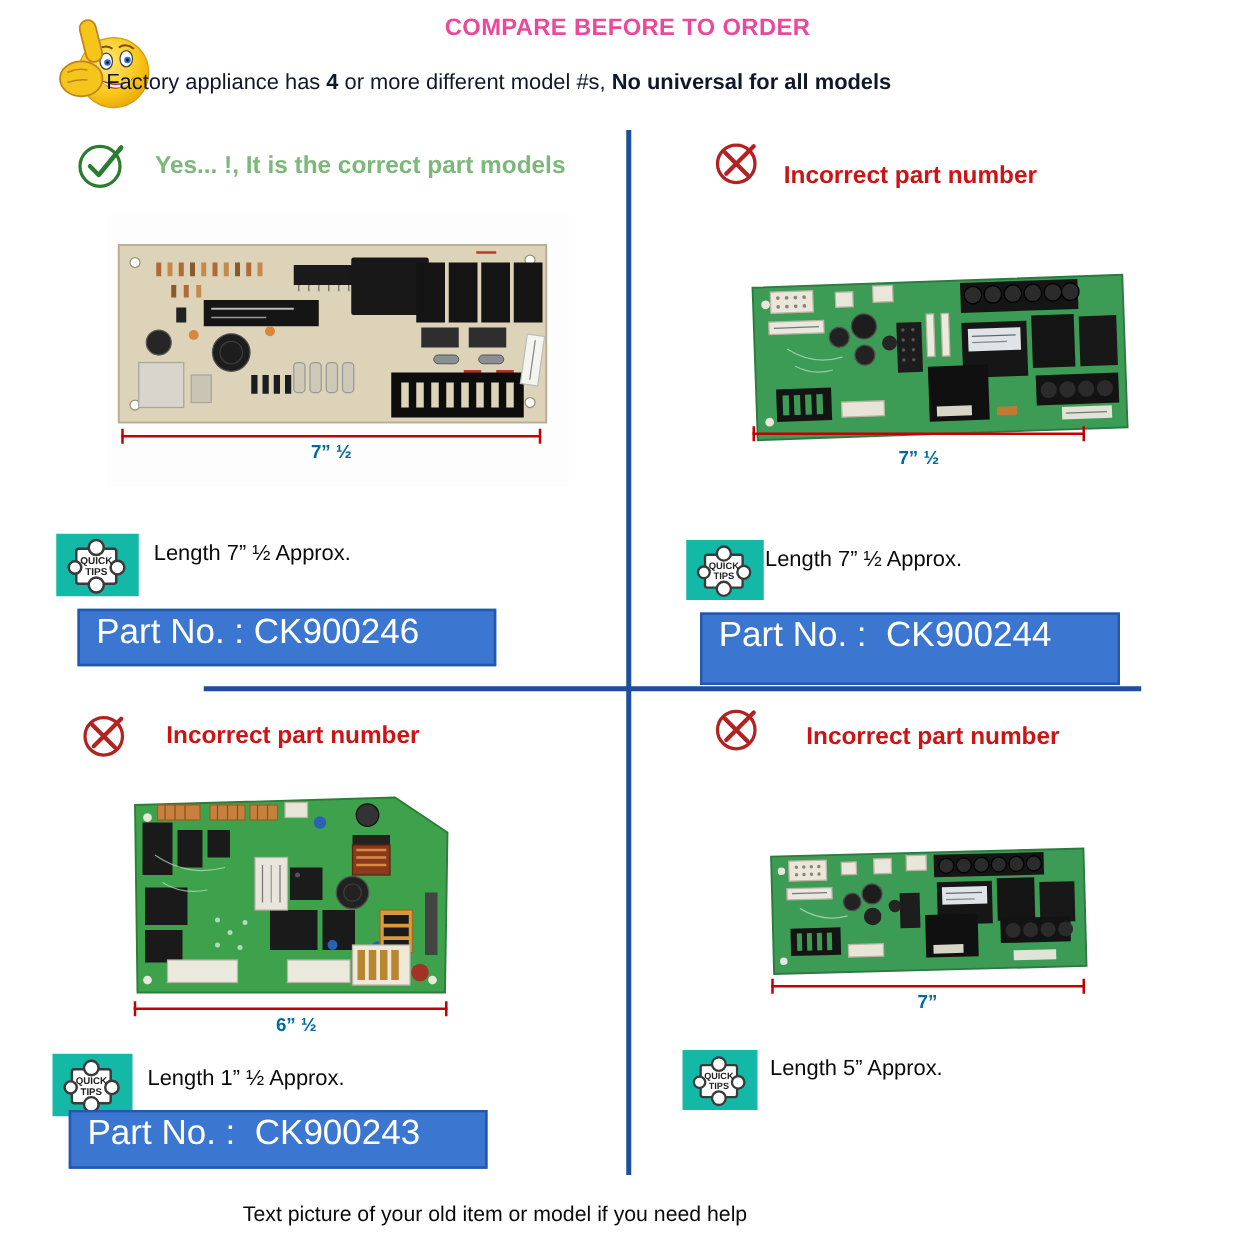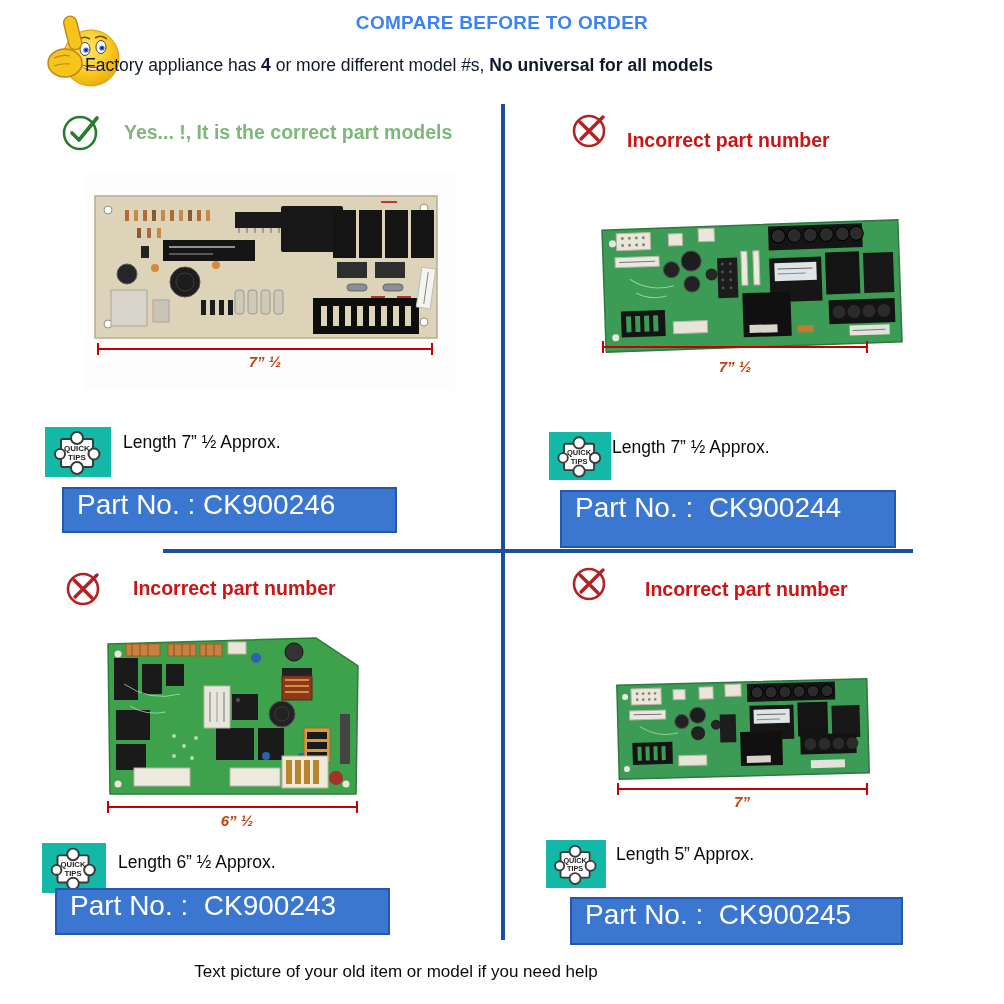--- a/index.html
+++ b/index.html
@@ -1,34 +1,34 @@
 <!DOCTYPE html>
 <html><head>
 <meta charset="utf-8">
 <style>
   html,body{margin:0;padding:0;background:#fff;}
   #canvas{position:relative;width:1004px;height:1004px;background:#ffffff;overflow:hidden;
           font-family:"Liberation Sans", sans-serif;color:#111;}
   .abs{position:absolute;}
-  .title{top:12px;left:0;right:0;text-align:center;font-size:19px;font-weight:bold;letter-spacing:.3px;color:#3b82f6;}
+  .title{top:12px;left:0;right:0;text-align:center;font-size:19px;font-weight:bold;letter-spacing:.3px;color:#ec4899;}
   .subtitle{top:55px;left:85px;right:0;text-align:left;font-size:17.5px;color:#0f172a;}
   .subtitle span{white-space:pre;}
   .b{font-weight:bold;}
   .divider-v{left:501px;top:104px;width:4px;height:836px;background:#1d4f9f;}
   .divider-h{left:163px;top:549px;width:750px;height:4px;background:#1d4f9f;}
   .heading-green{color:#7db87b;font-weight:bold;font-size:19.5px;white-space:pre;}
   .heading-red{color:#cc1414;font-weight:bold;font-size:19.5px;white-space:pre;}
   .length-label{font-size:17.5px;color:#0a0a0a;white-space:pre;}
   .banner{background:#3b76d0;border:2px solid #2458ad;box-sizing:border-box;color:#ffffff;
           font-size:28px;display:flex;align-items:flex-start;padding-left:13px;white-space:pre;}
   .dim{background:#c40000;height:2px;}
   .dim::before,.dim::after{content:"";position:absolute;top:-5px;width:2px;height:12px;background:#c40000;}
   .dim::before{left:0;}
   .dim::after{right:0;}
-  .dimlabel{color:#c2410c;font-size:15px;font-weight:bold;font-style:italic;transform:translateX(-50%);white-space:pre;}
+  .dimlabel{color:#0369a1;font-size:15px;font-weight:bold;transform:translateX(-50%);white-space:pre;}
   .qt{background:#14b8a6;display:flex;justify-content:center;}
   .footer{top:962px;left:0;width:792px;text-align:center;font-size:17px;color:#0a0a0a;}
   svg{display:block;}
 </style>
 </head>
 <body>
 
 <div id="canvas">
 
   <div class="abs" style="left:42px;top:6px;width:80px;height:84px;">
@@ -383,21 +383,21 @@
         <rect x="16" y="12" width="32" height="28" rx="2"></rect>
         <circle cx="32" cy="11" r="6"></circle>
           <circle cx="49" cy="27" r="5.5"></circle>
           <circle cx="15" cy="27" r="5"></circle>
           <circle cx="32" cy="41" r="6"></circle>
       </g>
       <text x="32" y="24" text-anchor="middle" font-size="8" font-weight="bold" fill="#222" font-family="Liberation Sans, sans-serif">QUICK</text>
       <text x="32" y="33" text-anchor="middle" font-size="8" font-weight="bold" fill="#222" font-family="Liberation Sans, sans-serif">TIPS</text>
     </svg>
   </div>
-  <div class="abs length-label" style="left:118px;top:852px;">Length 6” ½ Approx.</div>
+  <div class="abs length-label" style="left:118px;top:852px;">Length 1” ½ Approx.</div>
   <div class="abs banner" style="left:55px;top:888px;width:335px;height:47px;">
     <span>Part No. :  CK900243</span>
   </div>
 
   <div class="abs" style="left:570px;top:563px;width:40px;height:40px;">
     <svg width="40" height="40" viewBox="0 0 40 40">
       <circle cx="19" cy="21" r="15" fill="none" stroke="#b32222" stroke-width="2.6"></circle>
       <path d="M11 29 L33 7 M10 12 L28 30" fill="none" stroke="#b32222" stroke-width="3.4" stroke-linecap="round"></path>
     </svg>
   </div>
@@ -477,19 +477,16 @@
         <circle cx="32" cy="11" r="6"></circle>
           <circle cx="49" cy="27" r="5.5"></circle>
           <circle cx="15" cy="27" r="5"></circle>
           <circle cx="32" cy="41" r="6"></circle>
       </g>
       <text x="32" y="24" text-anchor="middle" font-size="8" font-weight="bold" fill="#222" font-family="Liberation Sans, sans-serif">QUICK</text>
       <text x="32" y="33" text-anchor="middle" font-size="8" font-weight="bold" fill="#222" font-family="Liberation Sans, sans-serif">TIPS</text>
     </svg>
   </div>
   <div class="abs length-label" style="left:616px;top:844px;">Length 5” Approx.</div>
-  <div class="abs banner" style="left:570px;top:897px;width:333px;height:48px;">
-    <span>Part No. :  CK900245</span>
-  </div>
 
   <div class="abs footer">Text picture of your old item or model if you need help</div>
 
 </div>
 
 </body></html>

